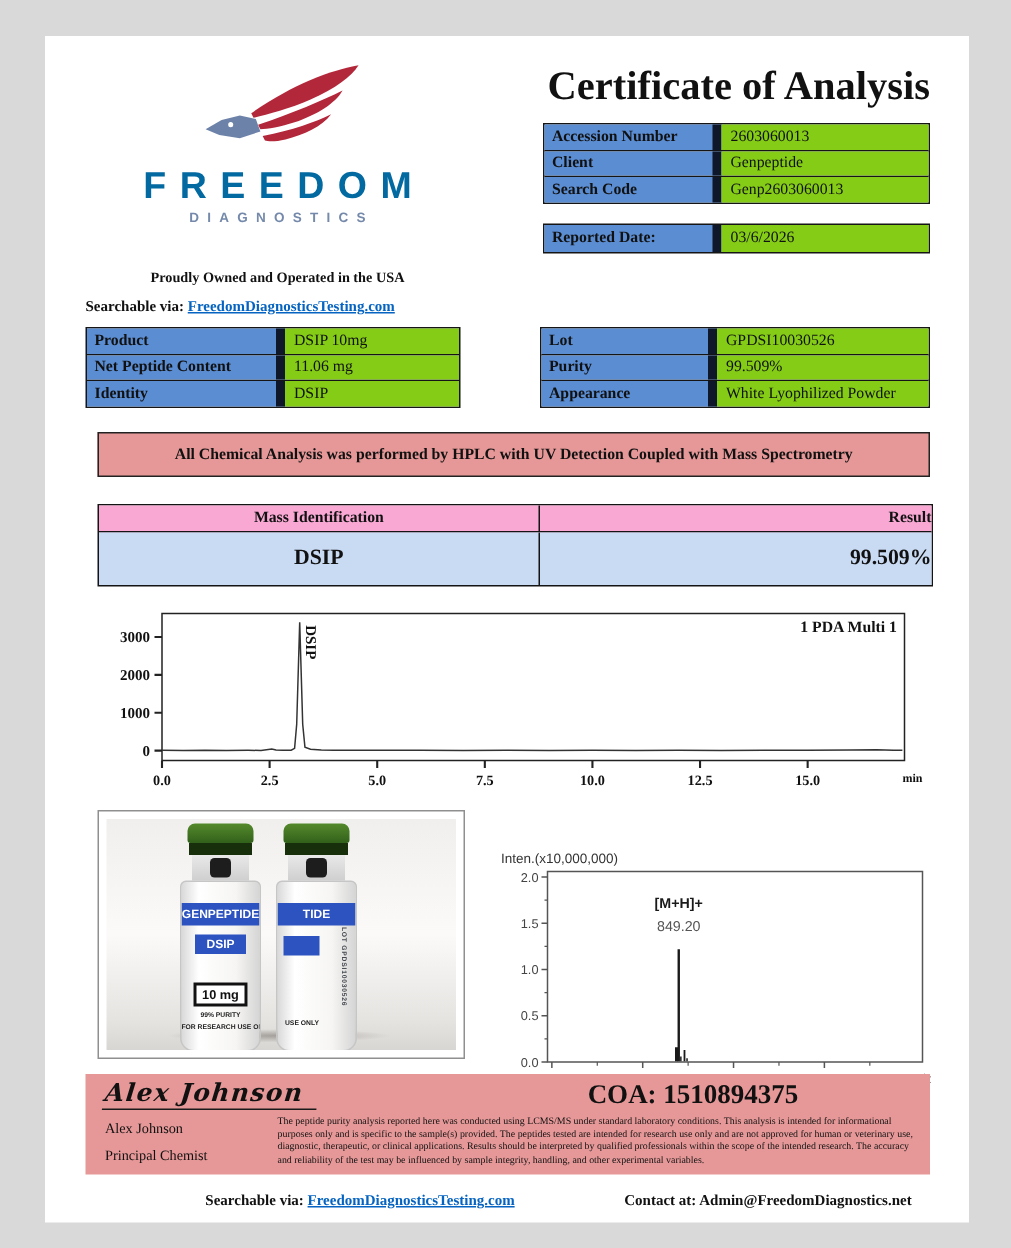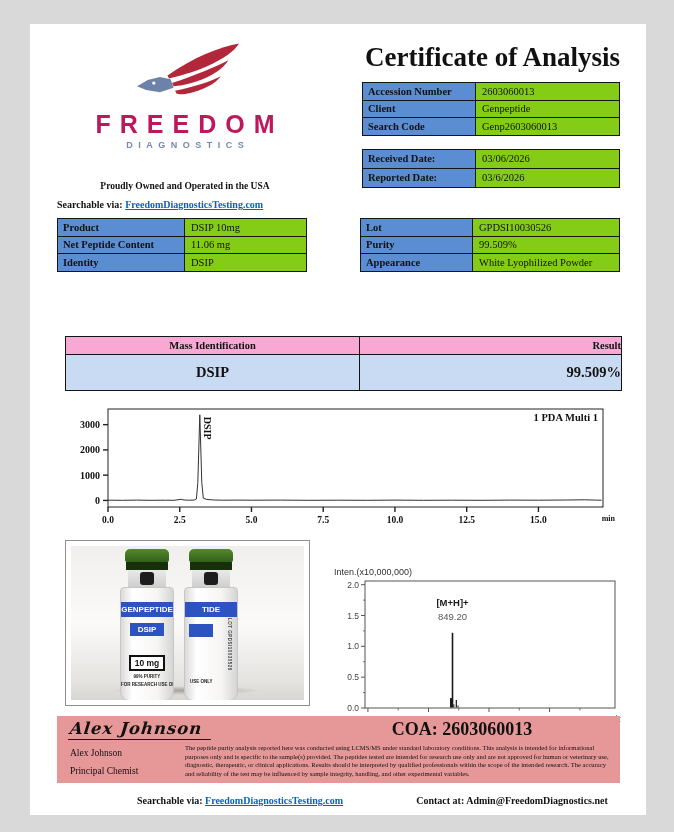--- a/index.html
+++ b/index.html
@@ -4,35 +4,35 @@
 <style>
   html,body{margin:0;padding:0;background:#d9d9d9;}
   .canvas{position:relative;width:674px;height:832px;background:#d9d9d9;overflow:hidden;
           font-family:"Liberation Serif",serif;color:#111;}
   .page{position:absolute;left:30px;top:24px;width:616px;height:791px;background:#ffffff;}
 
   
   .logo{position:absolute;left:78px;top:42px;width:214px;text-align:center;}
   .logo svg{width:136px;height:70px;display:block;margin:0 auto;}
   .brand{font-family:"Liberation Sans",sans-serif;font-weight:bold;font-size:25px;
-         letter-spacing:9px;margin-right:-9px;color:#be185d;line-height:1;}
+         letter-spacing:9px;margin-right:-9px;color:#0369a1;line-height:1;}
   .brand-sub{font-family:"Liberation Sans",sans-serif;font-weight:bold;font-size:9px;
          letter-spacing:5.5px;margin-right:-5.5px;color:#7589ab;margin-top:3px;}
   .tagline{position:absolute;left:70px;top:181px;width:230px;text-align:center;
            font-weight:bold;font-size:9.5px;}
   .search-top{position:absolute;left:57px;top:199px;font-size:10px;font-weight:bold;}
   .link{color:#0563c1;text-decoration:underline;}
   .coa-title{position:absolute;left:358px;top:42px;width:262px;text-align:right;
              font-size:27px;font-weight:bold;}
 
   
   .itbl{position:absolute;border:1.5px solid #151515;}
   .itbl .row{display:flex;border-bottom:1px solid #151515;}
   .itbl .row:last-child{border-bottom:none;}
-  .itbl .lbl{background:#5b8dd3;font-weight:bold;padding:1.5px 5px;border-right:1px solid #0f172a;
+  .itbl .lbl{background:#5b8dd3;font-weight:bold;padding:1.5px 5px;border-right:6px solid #0f172a;
              font-size:10.5px;line-height:13.5px;}
   .itbl .val{background:#84cc16;padding:1.5px 6px;font-size:10.5px;line-height:13.5px;flex:1;}
   .tbl-accession{left:362px;top:82px;width:256px;}
   .tbl-accession .lbl{width:102px;}
   .tbl-dates{left:362px;top:149px;width:256px;}
   .tbl-dates .lbl{width:102px;}
   .tbl-dates .row{height:18px;}
   .tbl-product{left:57px;top:218px;width:248px;}
   .tbl-product .lbl{width:116px;}
   .tbl-lot{left:360px;top:218px;width:258px;}
@@ -138,24 +138,20 @@
       <div class="val">Genpeptide</div>
     </div>
     <div class="row">
       <div class="lbl">Search Code</div>
       <div class="val">Genp2603060013</div>
     </div>
   </div>
 
   <div class="itbl tbl-dates">
     <div class="row">
-      <div class="lbl">Received Date:</div>
-      <div class="val">03/06/2026</div>
-    </div>
-    <div class="row">
       <div class="lbl">Reported Date:</div>
       <div class="val">03/6/2026</div>
     </div>
   </div>
 
   <div class="itbl tbl-product">
     <div class="row">
       <div class="lbl">Product</div>
       <div class="val">DSIP 10mg</div>
     </div>
@@ -177,20 +173,21 @@
     <div class="row">
       <div class="lbl">Purity</div>
       <div class="val">99.509%</div>
     </div>
     <div class="row">
       <div class="lbl">Appearance</div>
       <div class="val">White Lyophilized Powder</div>
     </div>
   </div>
 
+  <div class="banner">All Chemical Analysis was performed by HPLC with UV Detection Coupled with Mass Spectrometry</div>
 
   <div class="mass-tbl">
     <div class="hrow">
       <div class="c1">Mass Identification</div>
       <div class="c2">Result</div>
     </div>
     <div class="drow">
       <div class="c1">DSIP</div>
       <div class="c2">99.509%</div>
     </div>
@@ -299,21 +296,21 @@
         <line x1="126.02325581395348" y1="142.5" x2="126.02325581395348" y2="140.5339805825243" stroke="#1a1a1a" stroke-width="1"></line>
         <text x="120.50000000000001" y="40.66019417475729" text-anchor="middle" font-family="Liberation Sans, sans-serif" font-size="9.5px" font-weight="bold" fill="#1a1a1a">[M+H]+</text>
         <text x="120.50000000000001" y="55.456310679611654" text-anchor="middle" font-family="Liberation Sans, sans-serif" font-size="9.5px" font-weight="normal" fill="#555555">849.20</text>
       </svg>
   </div>
 
   <div class="sig">
     <div class="sig-script">Alex Johnson</div>
     <div class="sig-name">Alex Johnson</div>
     <div class="sig-role">Principal Chemist</div>
-    <div class="sig-coa">COA: 2603060013</div>
+    <div class="sig-coa">COA: 1510894375</div>
     <div class="sig-disc">The peptide purity analysis reported here was conducted using LCMS/MS under standard laboratory conditions. This analysis is intended for informational purposes only and is specific to the sample(s) provided. The peptides tested are intended for research use only and are not approved for human or veterinary use, diagnostic, therapeutic, or clinical applications. Results should be interpreted by qualified professionals within the scope of the intended research. The accuracy and reliability of the test may be influenced by sample integrity, handling, and other experimental variables.</div>
   </div>
 
   <div class="foot-search">
     <span>Searchable via:</span>
     <span class="link">FreedomDiagnosticsTesting.com</span>
   </div>
   <div class="foot-contact">Contact at: Admin@FreedomDiagnostics.net</div>
 </div>
 

